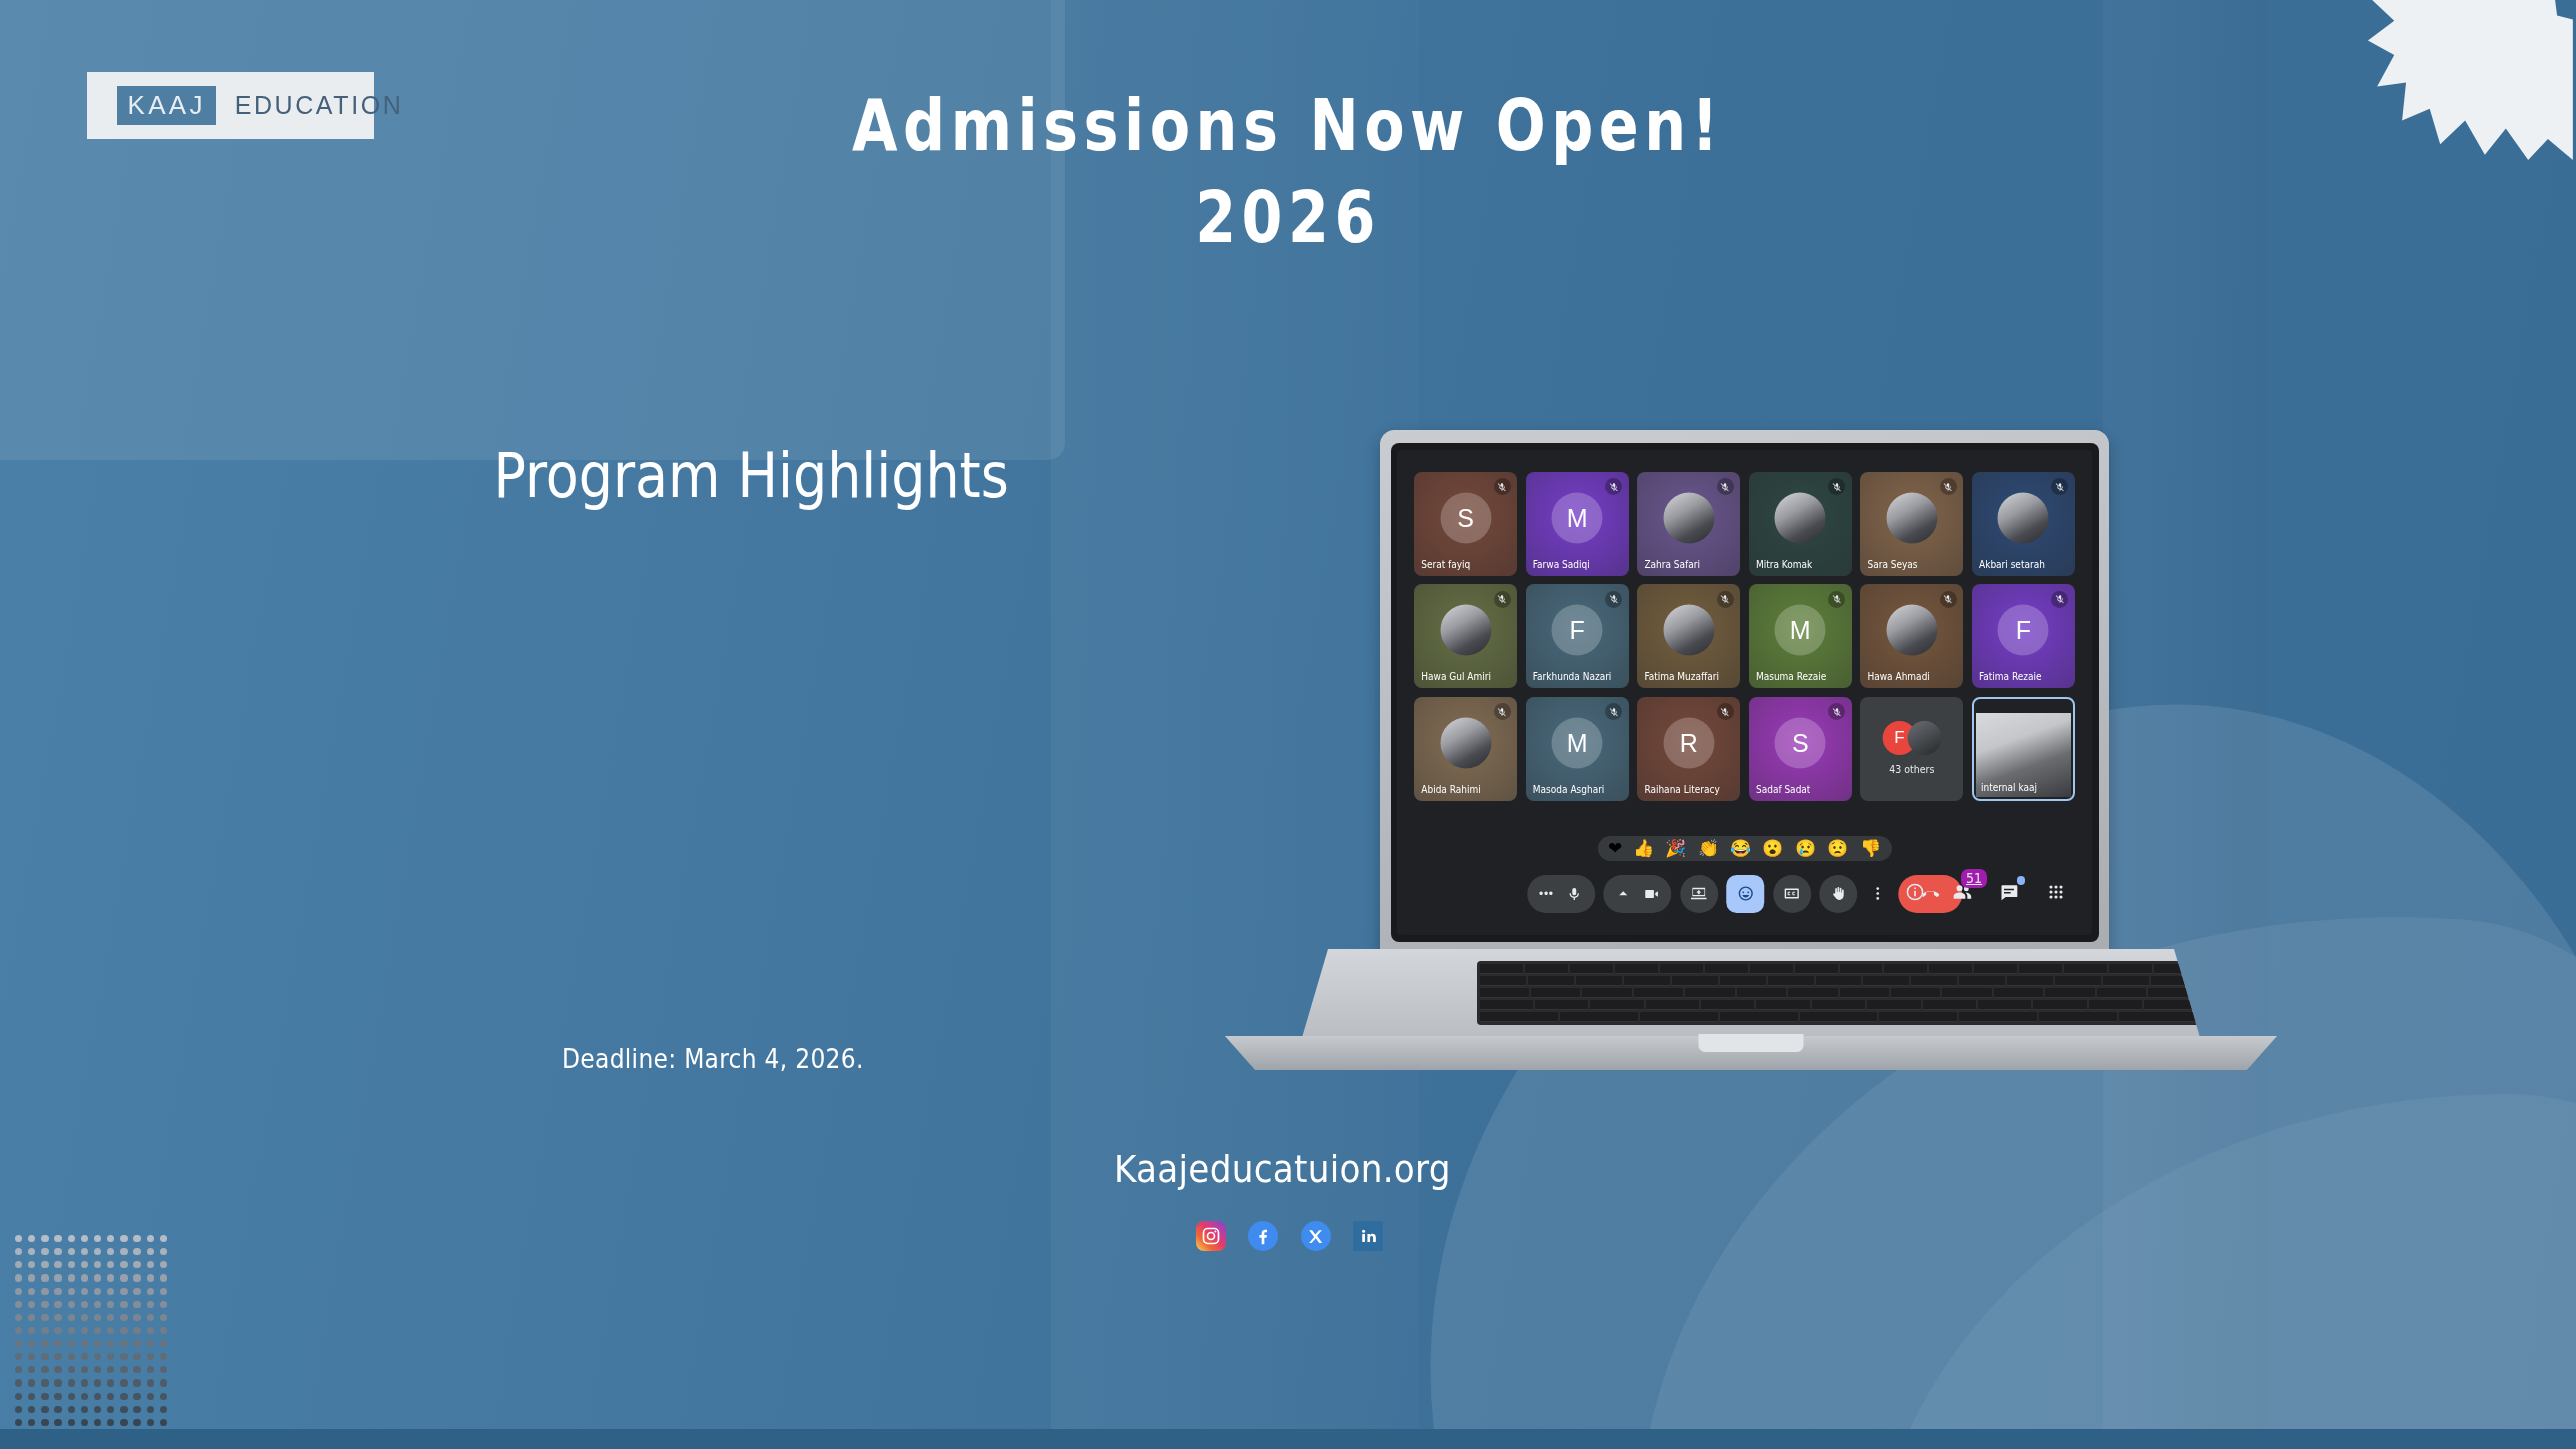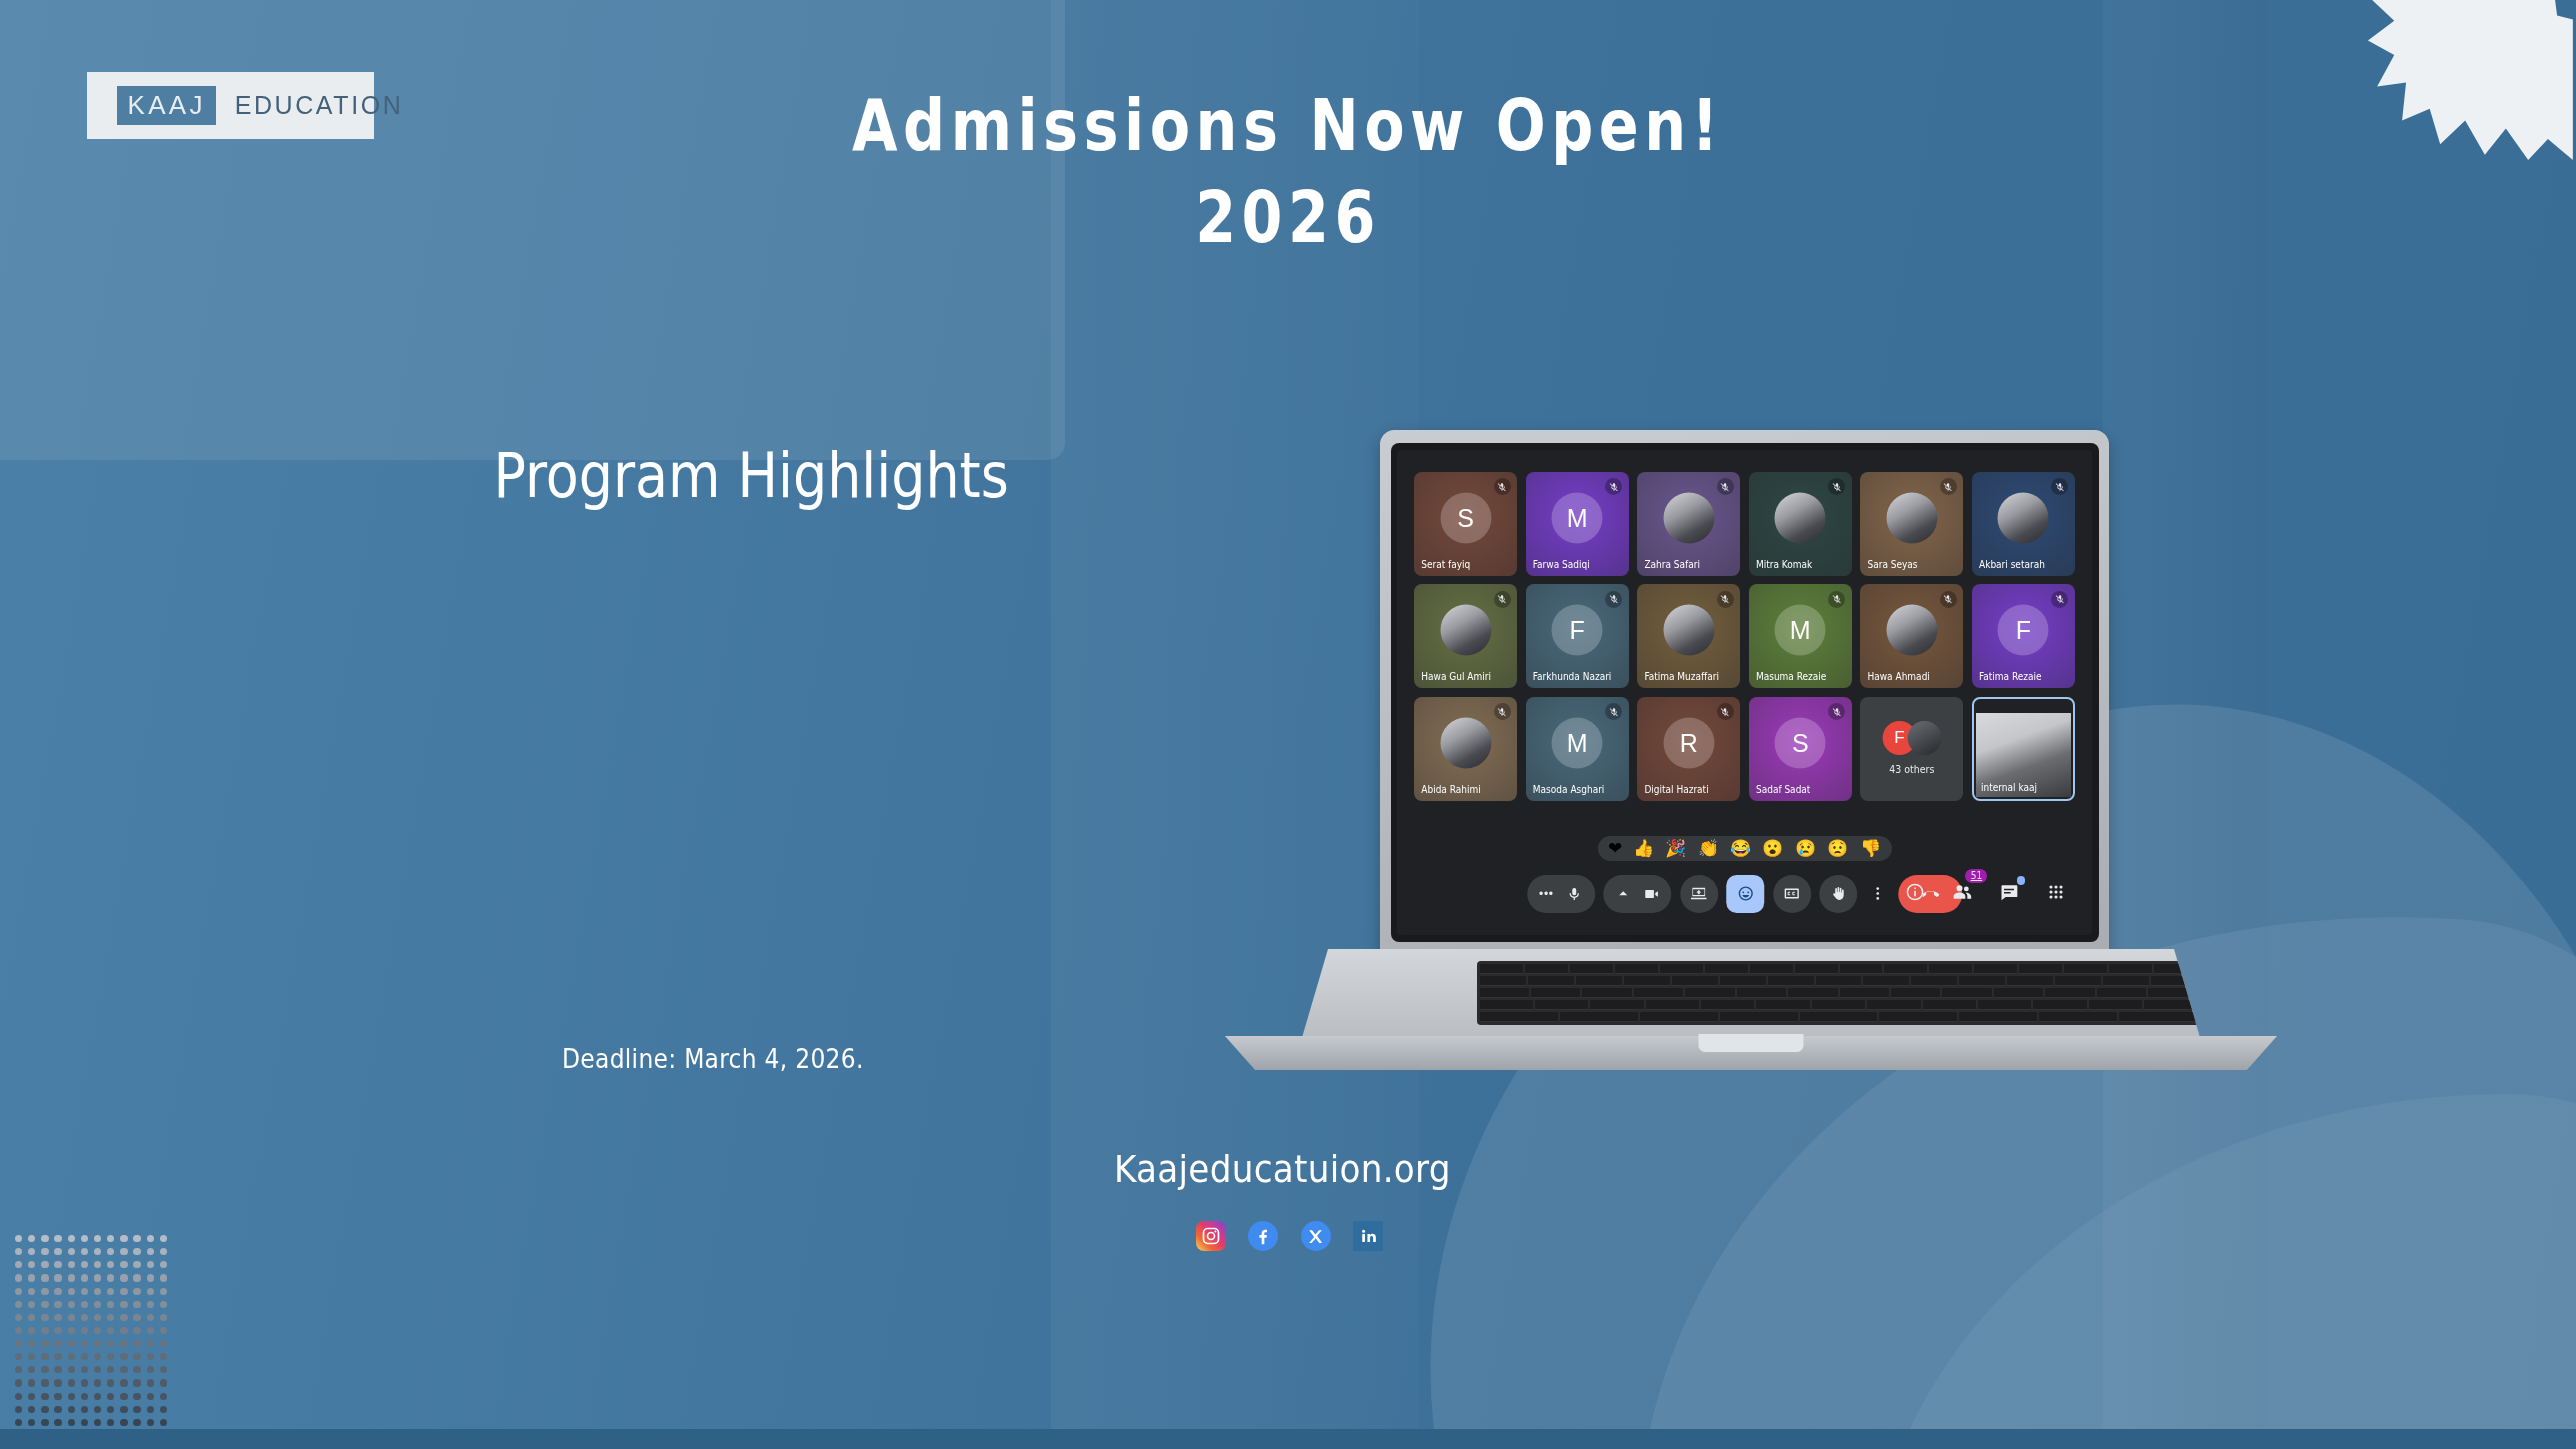--- a/index.html
+++ b/index.html
@@ -163,21 +163,21 @@
     display:flex; align-items:center; justify-content:space-around; padding:0 6px; }
   .cpill svg { width:16px; height:16px; fill:#e8eaed; }
   .cbtn.active { background:#a8c7fa; border-radius:10.5px; }
   .cbtn.active svg { fill:#1b4a8a; }
   .cbtn.end { width:64px; height:38px; border-radius:19px; background:#e9554a; }
   .cbtn.dots3 { background:transparent; width:24px; }
   .ctrl-right { position:absolute; right:21px; top:2.6px; display:flex; gap:17px; align-items:center; }
   .ibtn { position:relative; width:30px; height:30px; display:flex; align-items:center; justify-content:center; }
   .ibtn svg { width:20px; height:20px; fill:#e8eaed; }
   .badge { position:absolute; right:-10.5px; top:-8px; background:#a21caf; color:#e8eaed;
-    font-size:10px; border-radius:7.2px; padding:1.3px 5.3px;
+    font-size:14px; border-radius:7.2px; padding:1.3px 5.3px;
     font-family:"DejaVu Sans Condensed","Liberation Sans",sans-serif;text-decoration:underline; }
   .bluedot { position:absolute; right:-1.3px; top:-0.7px; width:8.5px; height:8.5px;
     border-radius:50%; background:#8ab4f8; }
 </style>
 </head>
 <body>
 
 <div id="poster">
 
   <div class="bg-base"></div>
@@ -564,21 +564,21 @@
               </div>
               <div class="tile" style="background: radial-gradient(circle at 50% 42%, rgba(123, 75, 60, 0.933), rgba(123, 75, 60, 0.6));">
                 <div class="av" style="">
                   <span>R</span>
                 </div>
                 <div class="mic">
                   <svg viewBox="0 0 24 24" fill="#e8eaed">
                     <path d="M12 14a3 3 0 0 0 3-3V6a3 3 0 0 0-6 0v5a3 3 0 0 0 3 3zm5-3a5 5 0 0 1-10 0H5a7 7 0 0 0 6 6.9V21h2v-3.1A7 7 0 0 0 19 11zM3 3l18 18-1.4 1.4L1.6 4.4z"></path>
                   </svg>
                 </div>
-                <div class="nm">Digital Hazrati</div>
+                <div class="nm">Raihana Literacy</div>
               </div>
               <div class="tile" style="background: radial-gradient(circle at 50% 42%, rgba(164, 60, 196, 0.933), rgba(164, 60, 196, 0.6));">
                 <div class="av" style="">
                   <span>S</span>
                 </div>
                 <div class="mic">
                   <svg viewBox="0 0 24 24" fill="#e8eaed">
                     <path d="M12 14a3 3 0 0 0 3-3V6a3 3 0 0 0-6 0v5a3 3 0 0 0 3 3zm5-3a5 5 0 0 1-10 0H5a7 7 0 0 0 6 6.9V21h2v-3.1A7 7 0 0 0 19 11zM3 3l18 18-1.4 1.4L1.6 4.4z"></path>
                   </svg>
                 </div>

